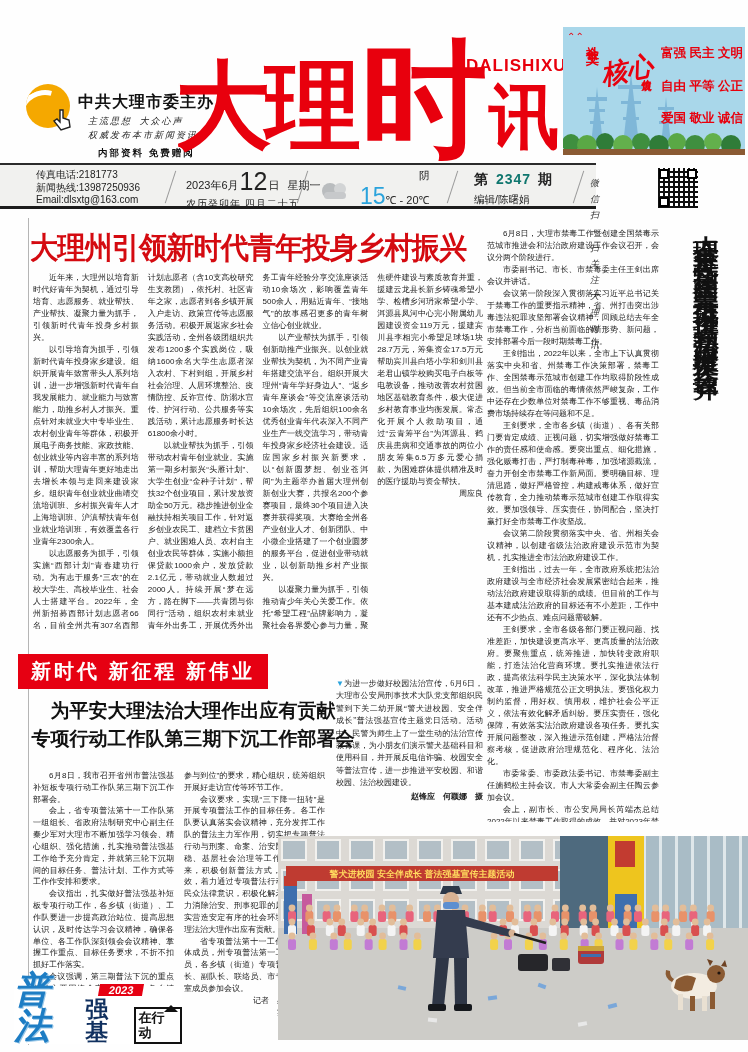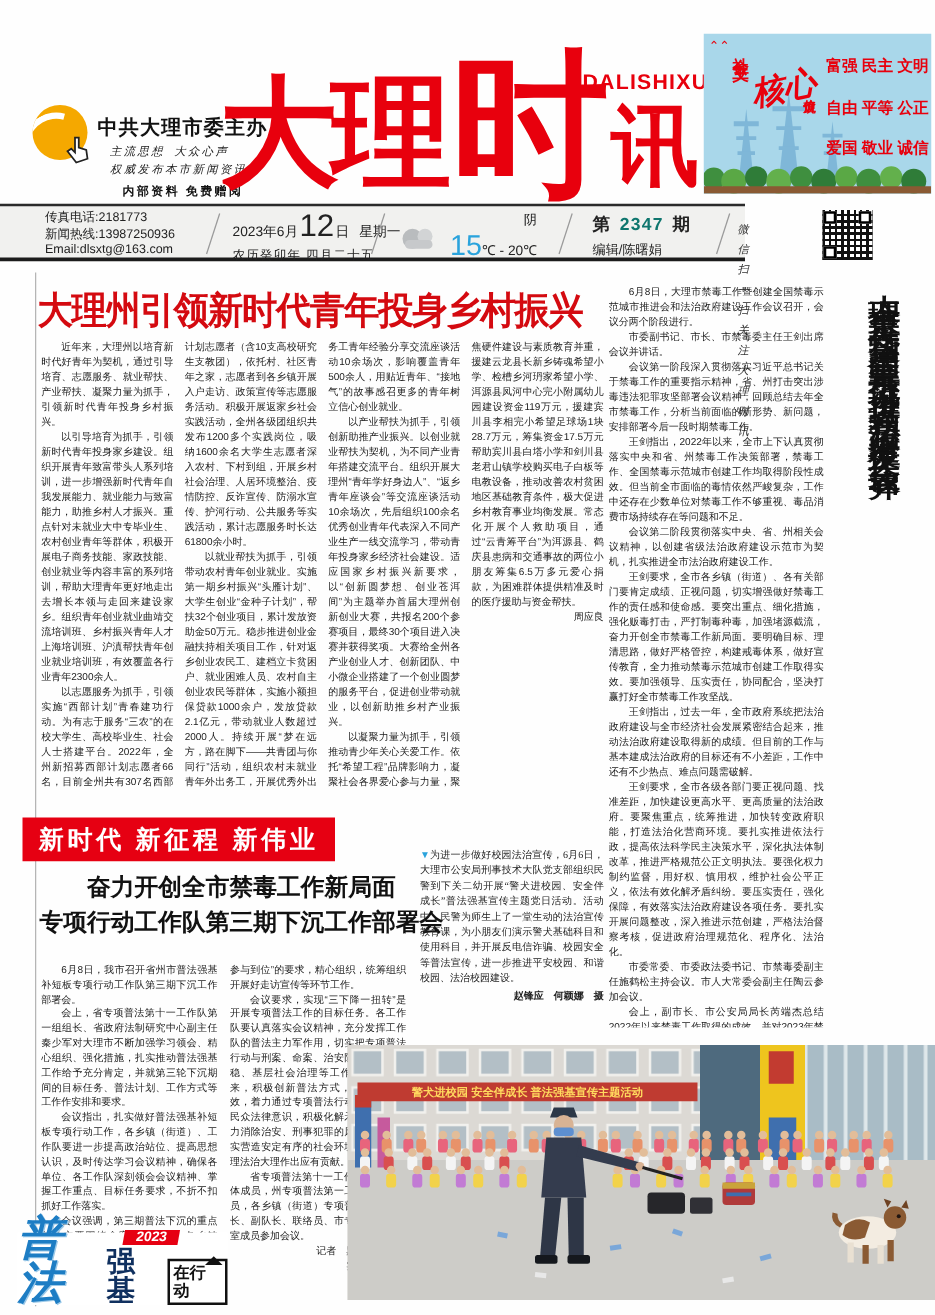--- a/index.html
+++ b/index.html
@@ -236,21 +236,21 @@
     <p>以志愿服务为抓手，引领实施“西部计划”青春建功行动。为有志于服务“三农”的在校大学生、高校毕业生、社会人士搭建平台。2022年，全州新招募西部计划志愿者66名，目前全州共有307名西部计划志愿者（含10支高校研究生支教团），依托村、社区青年之家，志愿者到各乡镇开展入户走访、政策宣传等志愿服务活动。积极开展返家乡社会实践活动，全州各级团组织共发布1200多个实践岗位，吸纳1600余名大学生志愿者深入农村、下村到组，开展乡村社会治理、人居环境整治、疫情防控、反诈宣传、防溺水宣传、护河行动、公共服务等实践活动，累计志愿服务时长达61800余小时。</p>
     <p>以就业帮扶为抓手，引领带动农村青年创业就业。实施第一期乡村振兴“头雁计划”、大学生创业“金种子计划”，帮扶32个创业项目，累计发放资助金50万元。稳步推进创业金融扶持相关项目工作，针对返乡创业农民工、建档立卡贫困户、就业困难人员、农村自主创业农民等群体，实施小额担保贷款1000余户，发放贷款2.1亿元，带动就业人数超过2000人。持续开展“梦在远方，路在脚下——共青团与你同行”活动，组织农村未就业青年外出务工，开展优秀外出务工青年经验分享交流座谈活动10余场次，影响覆盖青年500余人，用贴近青年、“接地气”的故事感召更多的青年树立信心创业就业。</p>
     <p>以产业帮扶为抓手，引领创新助推产业振兴。以创业就业帮扶为契机，为不同产业青年搭建交流平台。组织开展大理州“青年学好身边人”、“返乡青年座谈会”等交流座谈活动10余场次，先后组织100余名优秀创业青年代表深入不同产业生产一线交流学习，带动青年投身家乡经济社会建设。适应国家乡村振兴新要求，以“创新圆梦想、创业苍洱间”为主题举办首届大理州创新创业大赛，共报名200个参赛项目，最终30个项目进入决赛并获得奖项。大赛给全州各产业创业人才、创新团队、中小微企业搭建了一个创业圆梦的服务平台，促进创业带动就业，以创新助推乡村产业振兴。</p>
     <p>以凝聚力量为抓手，引领推动青少年关心关爱工作。依托“希望工程”品牌影响力，凝聚社会各界爱心参与力量，聚焦硬件建设与素质教育并重，援建云龙县长新乡铸魂希望小学、检槽乡河玬家希望小学、洱源县凤河中心完小附属幼儿园建设资金119万元，援建宾川县李相完小希望足球场1块28.7万元，筹集资金17.5万元帮助宾川县白塔小学和剑川县老君山镇学校购买电子白板等电教设备，推动改善农村贫困地区基础教育条件，极大促进乡村教育事业均衡发展。常态化开展个人救助项目，通过“云青筹平台”为洱源县、鹤庆县患病和交通事故的两位小朋友筹集6.5万多元爱心捐款，为困难群体提供精准及时的医疗援助与资金帮扶。</p>
     <p class="author">周应良</p>
   </div>
 
   <div class="banner">新时代 新征程 新伟业</div>
 
   <div class="a2-head">
-    <div class="h1">奋力开创全市禁毒工作新局面</div>
+    <div class="h1">为平安大理法治大理作出应有贡献</div>
     <div class="h2">专项行动工作队第三期下沉工作部署会</div>
   </div>
   <div class="a2-body">
     <p>6月8日，我市召开省州市普法强基补短板专项行动工作队第三期下沉工作部署会。</p>
     <p>会上，省专项普法第十一工作队第一组组长、省政府法制研究中心副主任秦少军对大理市不断加强学习领会、精心组织、强化措施，扎实推动普法强基工作给予充分肯定，并就第三轮下沉期间的目标任务、普法计划、工作方式等工作作安排和要求。</p>
     <p>会议指出，扎实做好普法强基补短板专项行动工作，各乡镇（街道）、工作队要进一步提高政治站位、提高思想认识，及时传达学习会议精神，确保各单位、各工作队深刻领会会议精神、掌握工作重点、目标任务要求，不折不扣抓好工作落实。</p>
     <p>会议强调，第三期普法下沉的重点任务主要围绕命案防控工作，各乡镇（街道）、工作队要严格按照“摸排部署到位、车辆保障到位、对接到位、队员参与到位”的要求，精心组织，统筹组织开展好走访宣传等环节工作。</p>
     <p>会议要求，实现“三下降一扭转”是开展专项普法工作的目标任务。各工作队要认真落实会议精神，充分发挥工作队的普法主力军作用，切实把专项普法行动与刑案、命案、治安防控、信访维稳、基层社会治理等工作紧密结合起来，积极创新普法方式，提升普法成效，着力通过专项普法行动，不断强化民众法律意识，积极化解矛盾纠纷、努力消除治安、刑事犯罪的风险隐患，切实营造安定有序的社会环境，为平安大理法治大理作出应有贡献。</p>
     <p>省专项普法第十一工作队第一组全体成员，州专项普法第一工作队全体成员，各乡镇（街道）专项普法工作队队长、副队长、联络员、市专项普法办公室成员参加会议。</p>
     <p class="credit">记者　黑浩川　马锋</p>
@@ -271,22 +271,22 @@
   <div class="caption">
     <span class="mk">▼</span><span>为进一步做好校园法治宣传，6月6日，大理市公安局刑事技术大队党支部组织民警到下关二幼开展“警犬进校园、安全伴成长”普法强基宣传主题党日活动。活动中，民警为师生上了一堂生动的法治宣传教育课，为小朋友们演示警犬基础科目和使用科目，并开展反电信诈骗、校园安全等普法宣传，进一步推进平安校园、和谐校园、法治校园建设。</span>
     <div class="cap-credit">赵锋应　何颖娜　摄</div>
   </div>
 
   <div class="a3-body">
     <p>6月8日，大理市禁毒工作暨创建全国禁毒示范城市推进会和法治政府建设工作会议召开，会议分两个阶段进行。</p>
     <p>市委副书记、市长、市禁毒委主任王剑出席会议并讲话。</p>
     <p>会议第一阶段深入贯彻落实习近平总书记关于禁毒工作的重要指示精神，省、州打击突出涉毒违法犯罪攻坚部署会议精神，回顾总结去年全市禁毒工作，分析当前面临的新形势、新问题，安排部署今后一段时期禁毒工作。</p>
     <p>王剑指出，2022年以来，全市上下认真贯彻落实中央和省、州禁毒工作决策部署，禁毒工作、全国禁毒示范城市创建工作均取得阶段性成效。但当前全市面临的毒情依然严峻复杂，工作中还存在少数单位对禁毒工作不够重视、毒品消费市场持续存在等问题和不足。</p>
+    <p>王剑要求，全市各乡镇（街道）、各有关部门要肯定成绩、正视问题，切实增强做好禁毒工作的责任感和使命感。要突出重点、细化措施，强化贩毒打击，严打制毒种毒，加强堵源截流，奋力开创全市禁毒工作新局面。要明确目标、理清思路，做好严格管控，构建戒毒体系，做好宣传教育，全力推动禁毒示范城市创建工作取得实效。要加强领导、压实责任，协同配合，坚决打赢打好全市禁毒工作攻坚战。</p>
     <p>会议第二阶段贯彻落实中央、省、州相关会议精神，以创建省级法治政府建设示范市为契机，扎实推进全市法治政府建设工作。</p>
-    <p>王剑要求，全市各乡镇（街道）、各有关部门要肯定成绩、正视问题，切实增强做好禁毒工作的责任感和使命感。要突出重点、细化措施，强化贩毒打击，严打制毒种毒，加强堵源截流，奋力开创全市禁毒工作新局面。要明确目标、理清思路，做好严格管控，构建戒毒体系，做好宣传教育，全力推动禁毒示范城市创建工作取得实效。要加强领导、压实责任，协同配合，坚决打赢打好全市禁毒工作攻坚战。</p>
     <p>王剑指出，过去一年，全市政府系统把法治政府建设与全市经济社会发展紧密结合起来，推动法治政府建设取得新的成绩。但目前的工作与基本建成法治政府的目标还有不小差距，工作中还有不少热点、难点问题需破解。</p>
     <p>王剑要求，全市各级各部门要正视问题、找准差距，加快建设更高水平、更高质量的法治政府。要聚焦重点，统筹推进，加快转变政府职能，打造法治化营商环境。要扎实推进依法行政，提高依法科学民主决策水平，深化执法体制改革，推进严格规范公正文明执法。要强化权力制约监督，用好权、慎用权，维护社会公平正义，依法有效化解矛盾纠纷。要压实责任，强化保障，有效落实法治政府建设各项任务。要扎实开展问题整改，深入推进示范创建，严格法治督察考核，促进政府治理规范化、程序化、法治化。</p>
     <p>市委常委、市委政法委书记、市禁毒委副主任施鹤松主持会议。市人大常委会副主任陶云参加会议。</p>
     <p>会上，副市长、市公安局局长芮端杰总结2022年以来禁毒工作取得的成效，并对2023年禁毒工作和禁毒示范城市创建工作作安排要求。相关部门和乡镇（街道）代表向市政府递交了《2023年禁毒工作责任状》。</p>
 
   </div>
 
   <div class="vhead">
     <span>大理市禁毒工作暨创建全国禁毒示范城市推进会和法治政府建设工作会议召开</span>
   </div>

